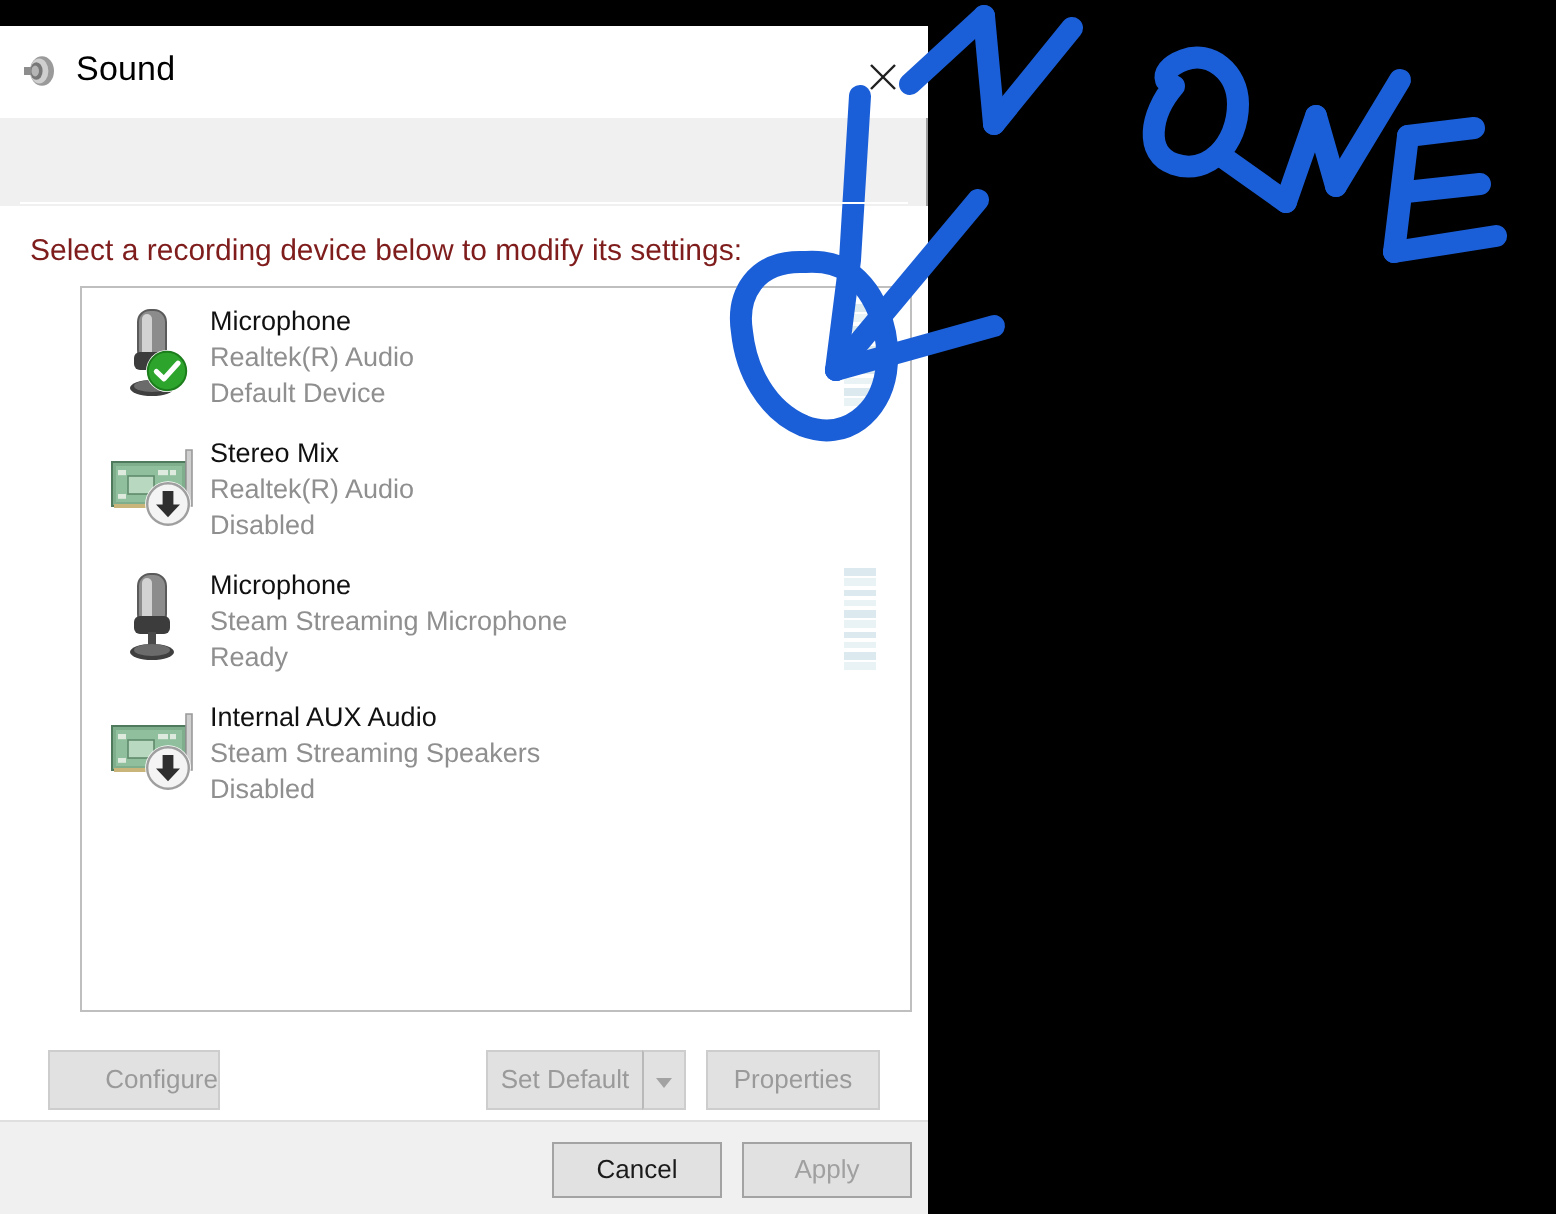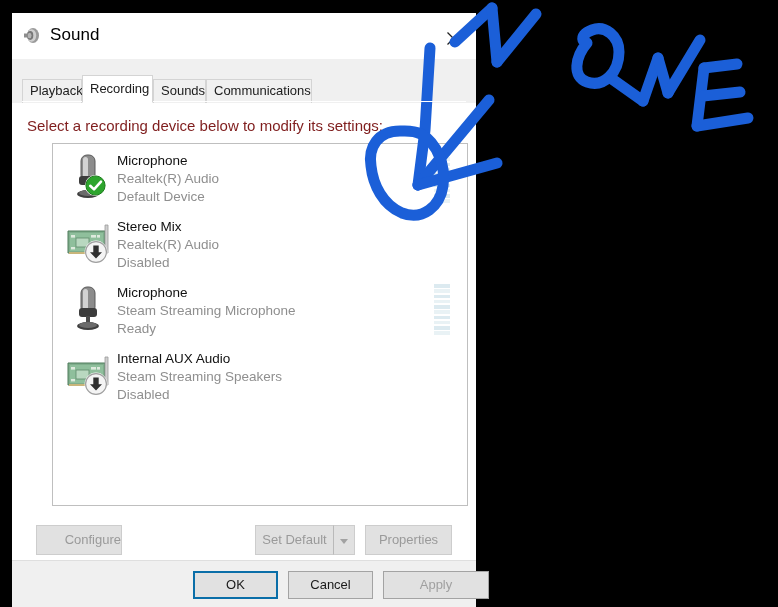--- a/index.html
+++ b/index.html
@@ -12,21 +12,21 @@
   }
   #root {
     position: relative;
     width: 778px; height: 607px;
     background: #000000;
   }
 
   
   #sound-window {
     position: absolute;
-    left: 12px; top: 13px;
+    left: 0px; top: 13px;
     width: 464px; height: 594px;
     background: #f0f0f0;
     box-sizing: border-box;
     border-right: 1px solid #a0a0a0;
   }
 
   
   #titlebar {
     position: absolute;
     left: 0; top: 0;
@@ -236,21 +236,21 @@
     cursor: default;
     font-family: "Liberation Sans", sans-serif;
   }
   #btn-ok {
     left: 181px; width: 85px;
     border: 2px solid #0a6ea8;
     background: #e1e1e1;
     line-height: 24px;
   }
   #btn-cancel { left: 276px; width: 85px; }
-  #btn-apply  { left: 371px; width: 106px; color: #a0a0a0; }
+  #btn-apply  { left: 371px; width: 85px; color: #a0a0a0; }
 
   
   #annotation {
     position: absolute;
     left: 0; top: 0;
     width: 778px; height: 607px;
     pointer-events: none;
   }
 </style>
 </head>
@@ -272,26 +272,20 @@
       </div>
       <div id="title-text">Sound</div>
       <div id="close-button">
         <svg width="15" height="15" viewBox="0 0 15 15">
           <line x1="1.5" y1="1.5" x2="13.5" y2="13.5" stroke="#202020" stroke-width="1.2"></line>
           <line x1="13.5" y1="1.5" x2="1.5" y2="13.5" stroke="#202020" stroke-width="1.2"></line>
         </svg>
       </div>
     </div>
 
-    <div id="tabstrip">
-      <div class="tab" style="left:10px;  width:60px;">Playback</div>
-      <div class="tab active" style="left:70px;  width:71px;">Recording</div>
-      <div class="tab" style="left:141px; width:53px;">Sounds</div>
-      <div class="tab" style="left:194px; width:106px;">Communications</div>
-    </div>
     <div id="tab-underline"></div>
 
     <div id="page">
       <div id="instruction">Select a recording device below to modify its settings:</div>
 
       <div id="device-list">
 
         <div class="device-row">
           <div class="device-icon">
             <svg width="52" height="52" viewBox="0 0 52 52">
@@ -426,21 +420,20 @@
         <div id="btn-setdefault">Set Default</div>
         <div id="btn-setdefault-arrow">
           <span class="caret"></span>
         </div>
       </div>
 
       <div class="btn" id="btn-properties">Properties</div>
     </div>
 
     <div id="footer">
-      <div class="fbtn" id="btn-ok">OK</div>
       <div class="fbtn" id="btn-cancel">Cancel</div>
       <div class="fbtn" id="btn-apply">Apply</div>
     </div>
 
   </div>
 
   <svg id="annotation" viewBox="0 0 778 607">
     <g fill="none" stroke="#1b5fd8" stroke-width="11" stroke-linecap="round" stroke-linejoin="round">
 
       <path d="M455 42 L492 8"></path>

